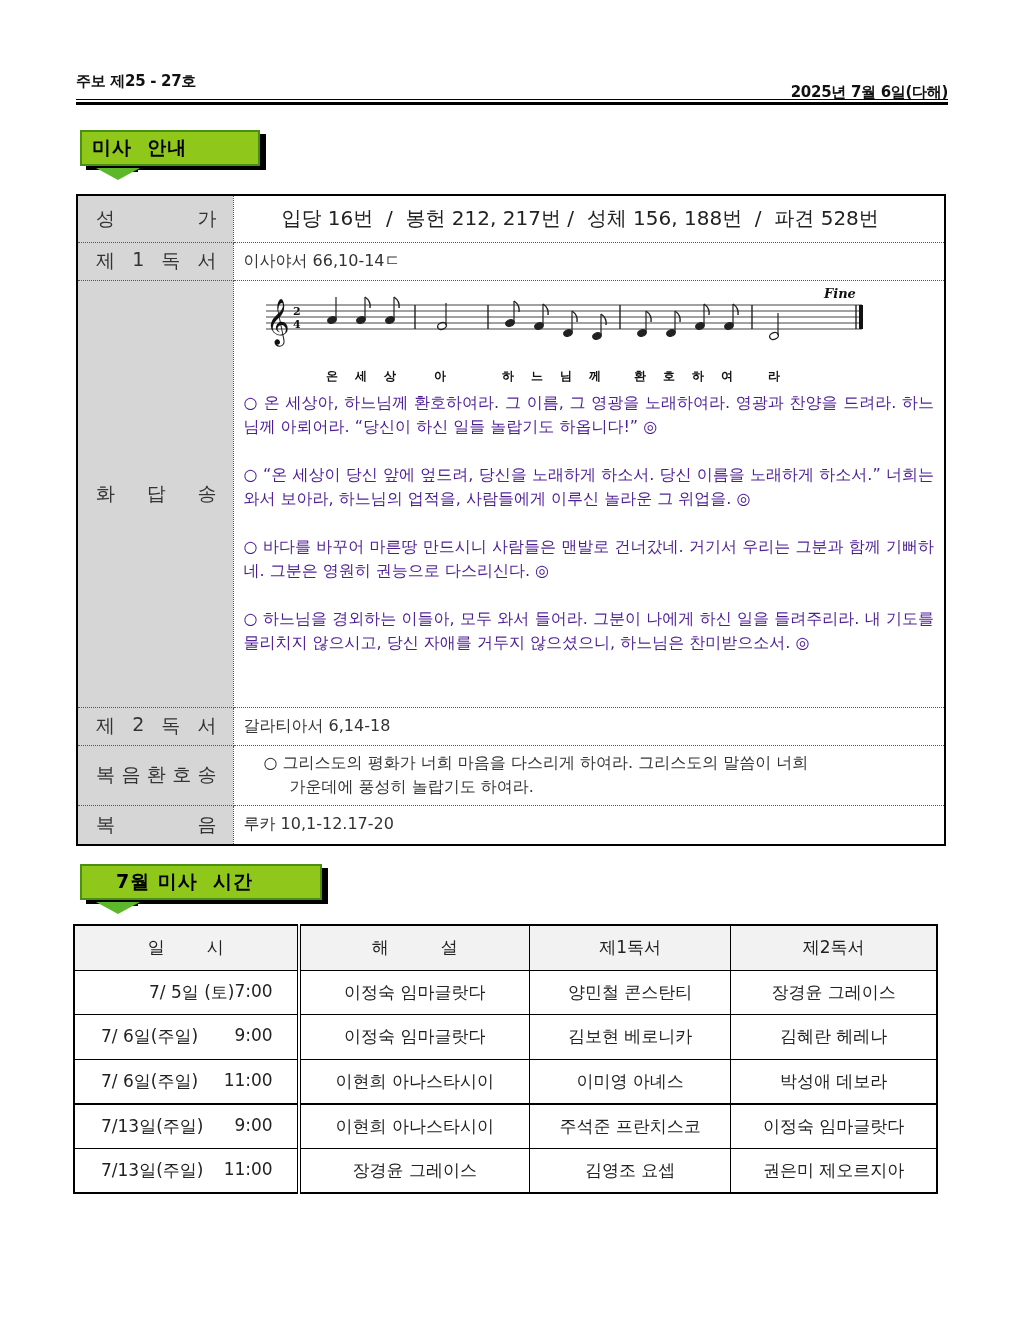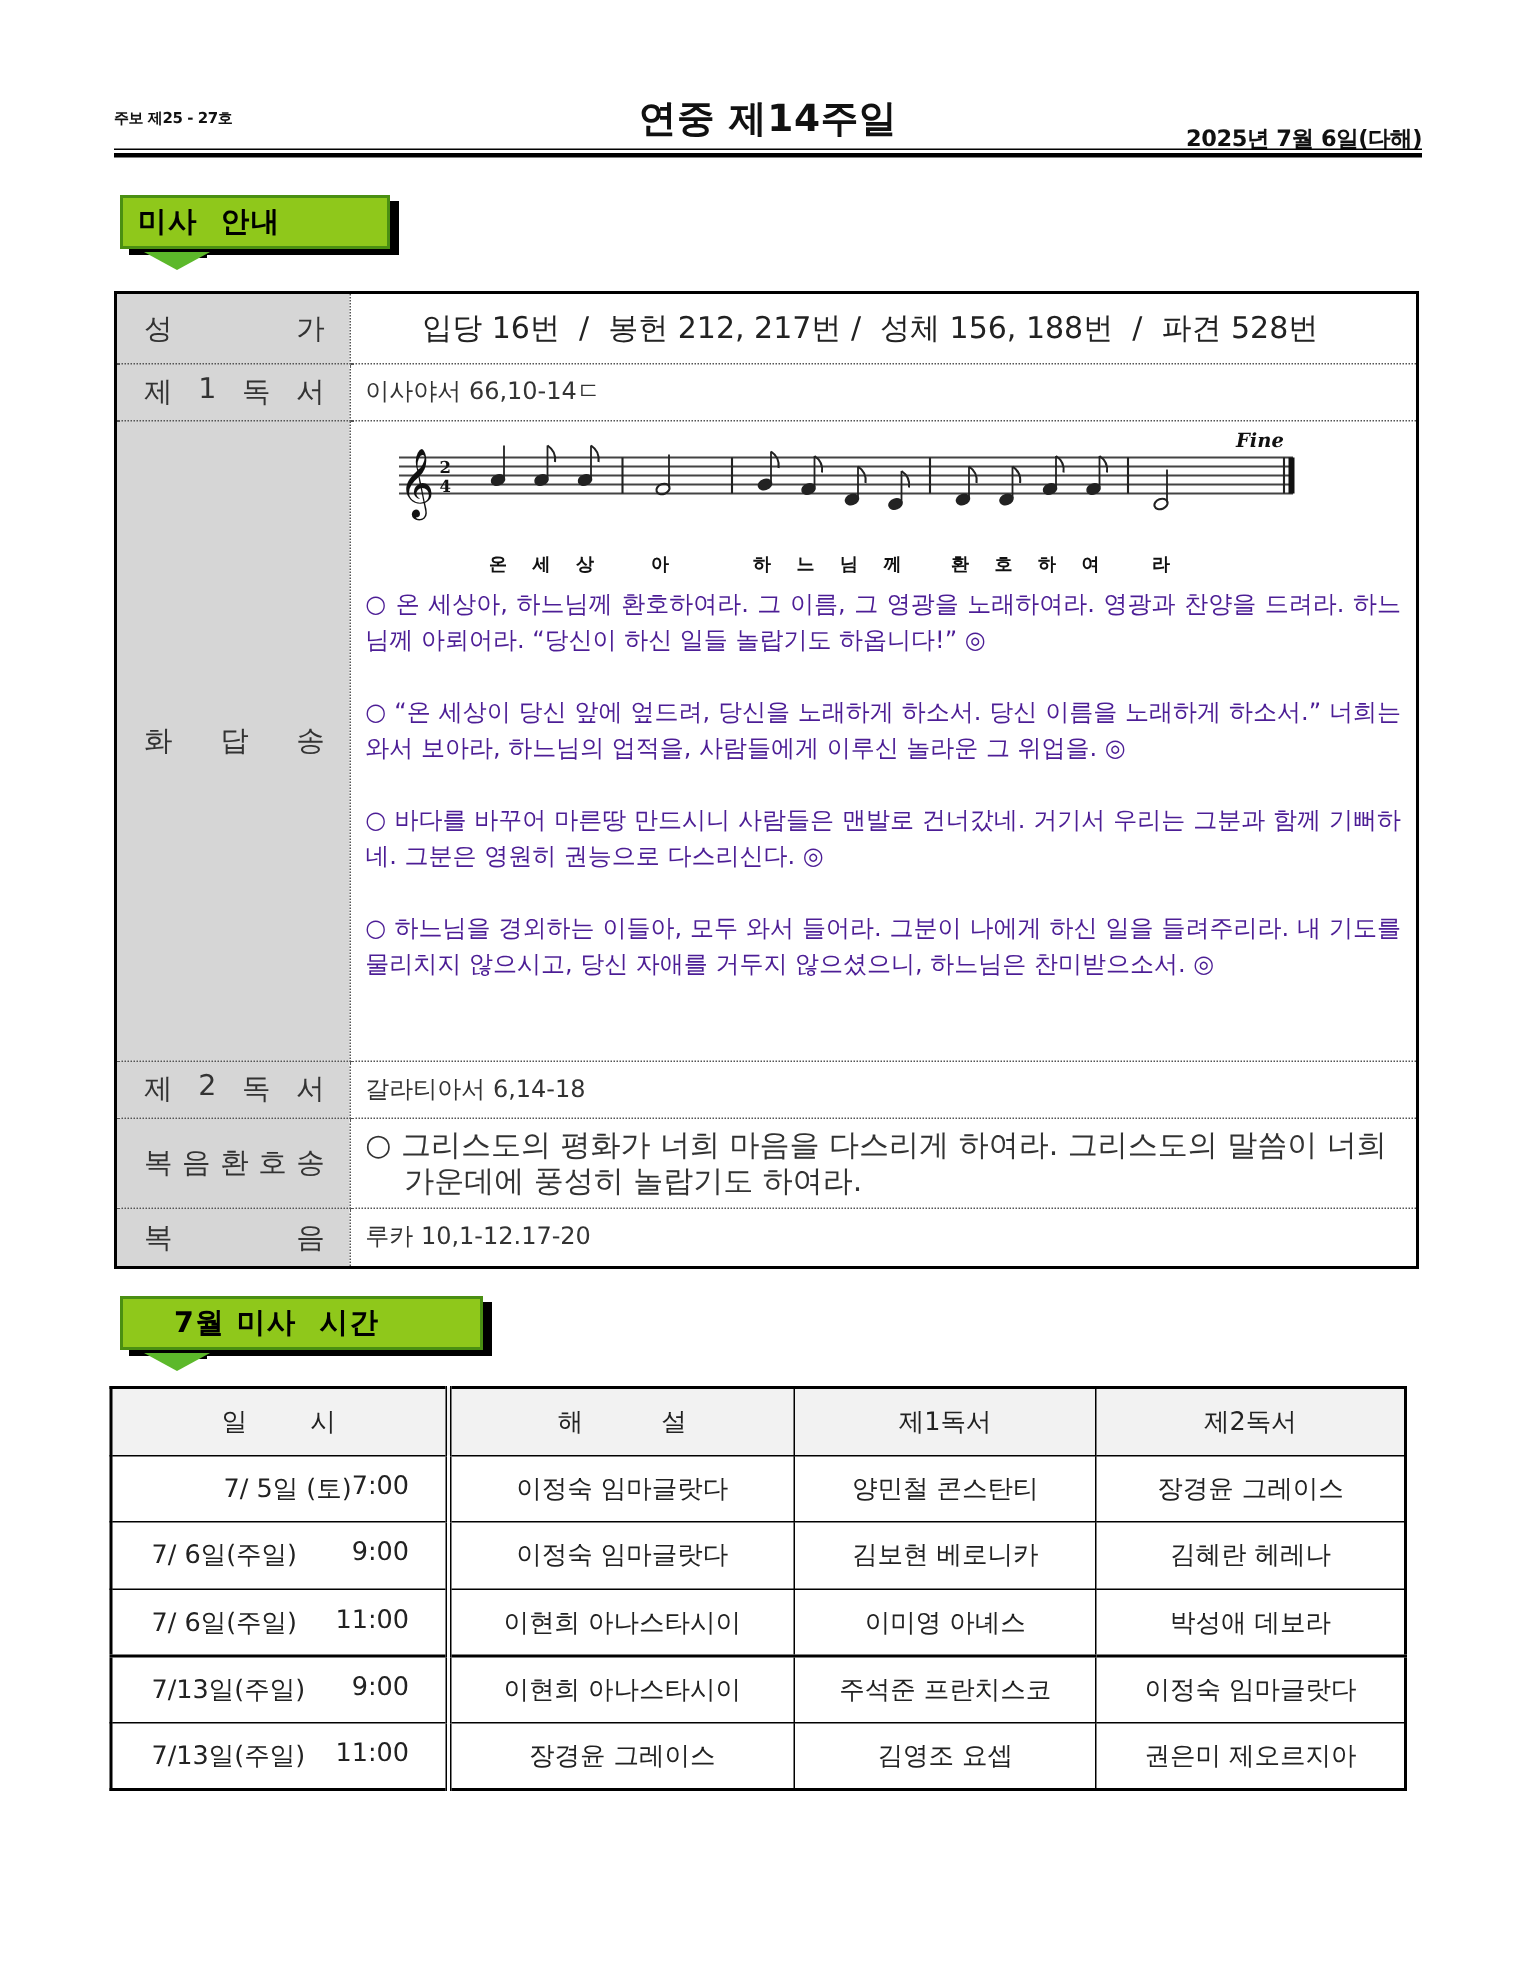--- a/index.html
+++ b/index.html
@@ -1,21 +1,21 @@
 <!DOCTYPE html>
 <html><head>
 <meta charset="utf-8">
 <style>
   * { box-sizing: border-box; margin: 0; padding: 0; }
   html, body { width: 1020px; height: 1320px; background: #ffffff; }
   body { position: relative; font-family: "DejaVu Sans", sans-serif; color: #111; overflow: hidden; }
 
   
   .hdr { position: absolute; left: 76px; top: 62px; width: 872px; height: 40px; }
-  .hdr-left { position: absolute; left: 0; top: 10px; font-size: 10px; font-weight: bold; letter-spacing: -0.3px; }
+  .hdr-left { position: absolute; left: 0; top: 10px; font-size: 15px; font-weight: bold; letter-spacing: -0.3px; }
   .hdr-title { position: absolute; left: 0; right: 0; top: 0; text-align: center; font-size: 25px; font-weight: bold; letter-spacing: 0.5px; }
   .hdr-right { position: absolute; right: 0; top: 21px; font-size: 15px; font-weight: bold; letter-spacing: -0.3px; }
   .hdr-rule-thin { position: absolute; left: 76px; top: 99px; width: 872px; height: 1px; background: #000; }
   .hdr-rule-thick { position: absolute; left: 76px; top: 102px; width: 872px; height: 3px; background: #000; }
 
   
   .banner { position: absolute; height: 38px; }
   .banner .box { position: absolute; left: 0; top: 0; height: 36px; background: #8fc81b; border: 2px solid #4a8f12; }
   .banner .shadow { position: absolute; background: #000; }
   .banner .label { position: absolute; left: 12px; top: 5px; font-size: 19px; font-weight: bold; color: #000; letter-spacing: 1px; white-space: pre; }
@@ -34,21 +34,21 @@
   .r-read1 { height: 38px; }
   .r-psalm { height: 427px; }
   .r-read2 { height: 38px; }
   .r-gospelacc { height: 60px; }
   .r-gospel { height: 40px; }
 
   .staff-wrap { position: relative; height: 108px; margin-top: 0; }
   .psalm-verses { font-size: 16px; line-height: 24px; color: #4c1d95; text-align: justify; padding-right: 2px; }
   .psalm-verses p { margin-bottom: 24px; }
   .psalm-verses p:last-child { margin-bottom: 6px; }
-  .acc { font-size: 20px; line-height: 24px; color: #333; }
+  .acc { font-size: 16px; line-height: 24px; color: #333; margin-left: 20px; }
   .acc .l2 { padding-left: 26px; }
 
   
   .sched { position: absolute; left: 73px; top: 924px; width: 865px; border-collapse: collapse; border: 2px solid #000; }
   .sched th, .sched td { border: 1px solid #000; text-align: center; font-size: 17px; color: #222; font-weight: normal; }
   .sched th { background: #f2f2f2; height: 45px; }
   .sched td { height: 44.5px; }
   .sched .c0 { width: 219px; border-right: 4px double #000; }
   .sched .c1 { width: 233px; }
   .sched .c2 { width: 204px; }
@@ -56,21 +56,20 @@
   .sched tbody tr:nth-child(3) td { border-bottom: 2px solid #000; }
   .sched .dt { display: flex; justify-content: space-between; padding: 0 24px 0 26px; }
   .sched th.c0 .sp { display: flex; justify-content: center; gap: 42px; }
   .sched th.c1 .sp { display: flex; justify-content: center; gap: 52px; }
 </style>
 </head>
 <body>
 
 <div class="hdr">
   <div class="hdr-left">주보 제25 - 27호</div>
-  <div class="hdr-title">연중 제14주일</div>
   <div class="hdr-right">2025년 7월 6일(다해)</div>
 </div>
 <div class="hdr-rule-thin"></div>
 <div class="hdr-rule-thick"></div>
 
 <div class="banner" style="left:80px; top:130px; width:148px;">
   <div class="shadow" style="left:178px; top:4px; width:8px; height:36px;"></div>
   <div class="shadow" style="left:6px; top:36px; width:180px; height:4px;"></div>
   <div class="box" style="width:180px;"></div>
   <div class="label">미사  안내</div>

